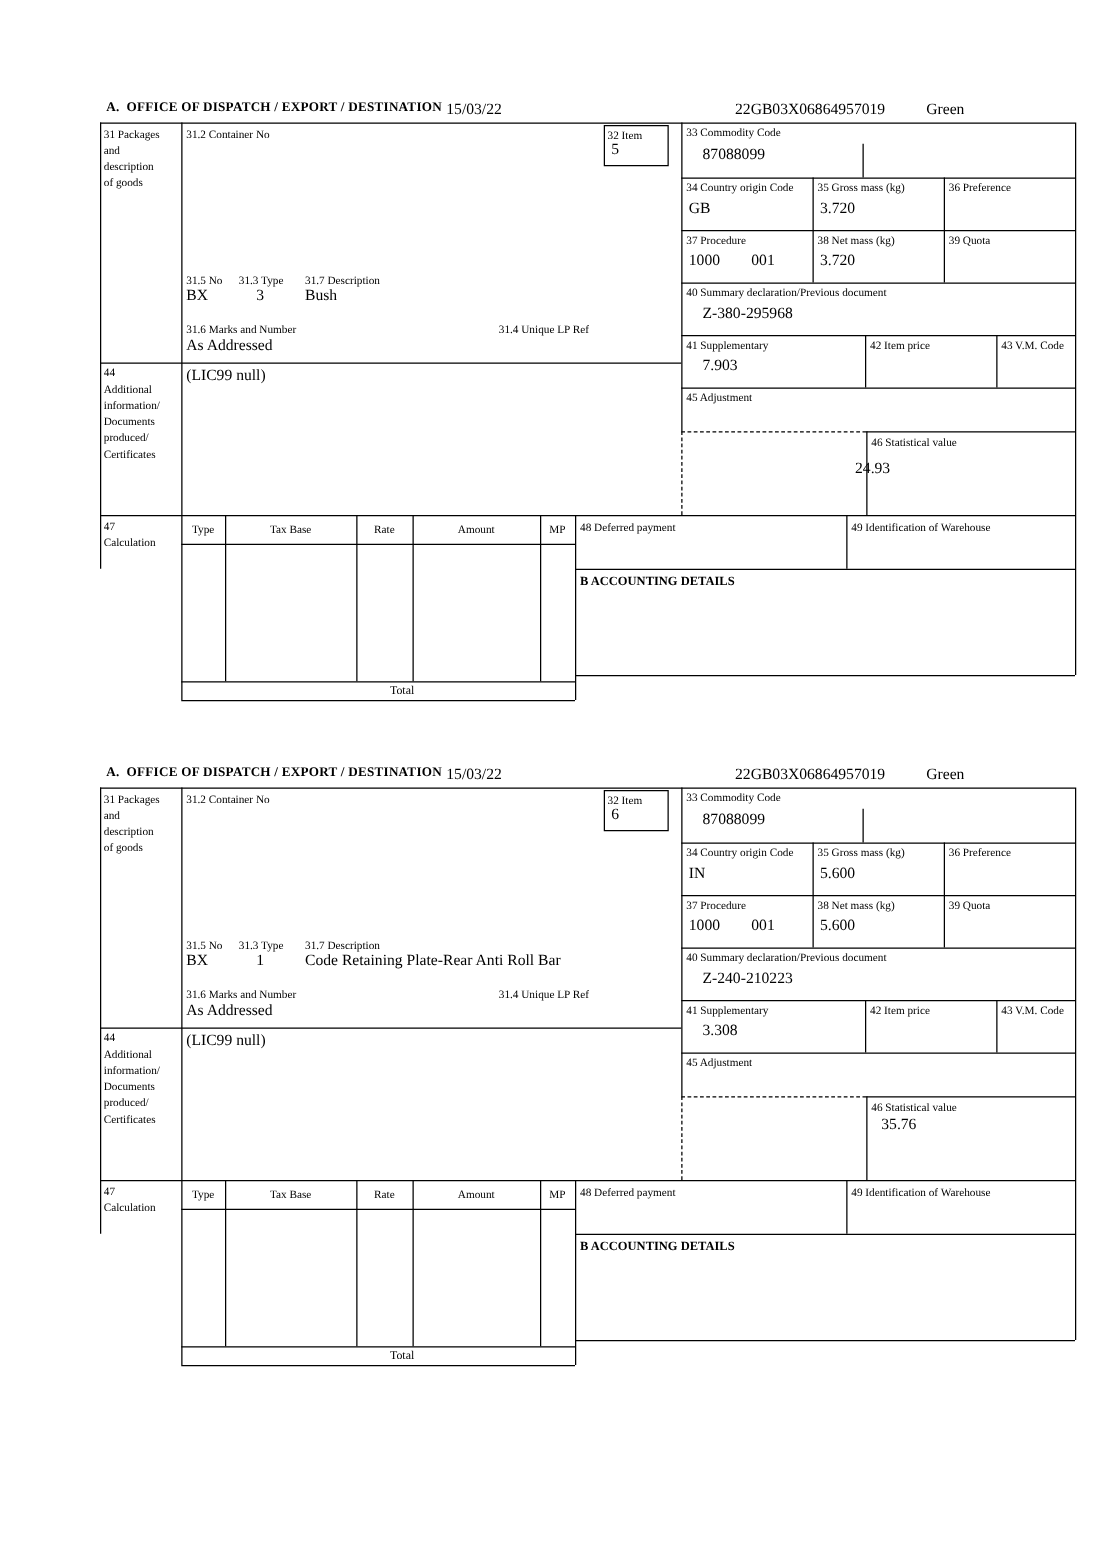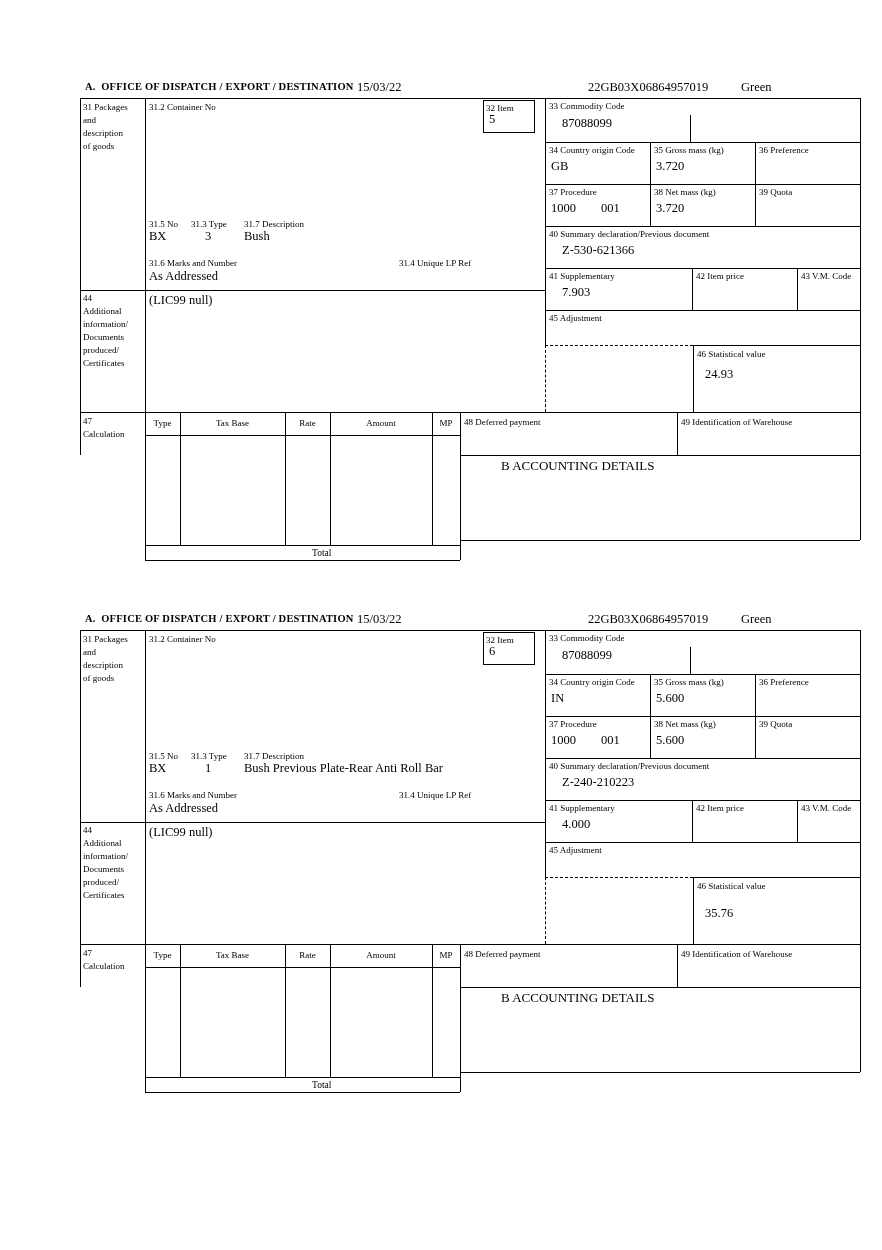--- a/index.html
+++ b/index.html
@@ -17,21 +17,21 @@
   .hl { position:absolute; height:0; border-top:1px solid #000; }
   .vl { position:absolute; width:0;  border-left:1px solid #000; }
   .hl.dash { border-top:1px dashed #000; }
   .vl.dash { border-left:1px dashed #000; }
   .box { position:absolute; border:1px solid #000; }
   .lbl { position:absolute; font-size:9px; line-height:13px; white-space:pre-line; }
   .val { position:absolute; font-size:12.5px; line-height:14px; white-space:pre; }
   .hdr { position:absolute; font-size:10.5px; font-weight:bold; letter-spacing:.2px; white-space:pre; }
   .hval { position:absolute; font-size:12.5px; white-space:pre; }
   .ctr { text-align:center; }
-  .b { font-weight:normal; font-size:13px;margin-left:37px; }
+  .b { font-weight:bold; font-size:10px; }
 </style>
 </head>
 <body>
 
   <section class="section sec0">
 
     <div class="hdr" style="left:85px;top:1px">A.  OFFICE OF DISPATCH / EXPORT / DESTINATION</div>
     <div class="hval" style="left:357px;top:0">15/03/22</div>
     <div class="hval" style="left:588px;top:0">22GB03X06864957019</div>
     <div class="hval" style="left:741px;top:0">Green</div>
@@ -112,28 +112,28 @@
     <div class="lbl b" style="left:464px;top:379px">B ACCOUNTING DETAILS</div>
     <div class="lbl" style="left:312px;top:467px;font-size:9.5px">Total</div>
 
     <div class="val" style="left:489px;top:32px">5</div>
     <div class="val" style="left:562px;top:36px">87088099</div>
     <div class="val" style="left:551px;top:79px">GB</div>
     <div class="val" style="left:656px;top:79px">3.720</div>
     <div class="val" style="left:551px;top:121px">1000</div>
     <div class="val" style="left:601px;top:121px">001</div>
     <div class="val" style="left:656px;top:121px">3.720</div>
-    <div class="val" style="left:562px;top:163px">Z-530-621366</div>
+    <div class="val" style="left:562px;top:163px">Z-380-295968</div>
     <div class="val" style="left:149px;top:149px">BX</div>
     <div class="val" style="left:205px;top:149px">3</div>
     <div class="val" style="left:244px;top:149px">Bush</div>
     <div class="val" style="left:149px;top:189px">As Addressed</div>
     <div class="val" style="left:149px;top:213px">(LIC99 null)</div>
     <div class="val" style="left:562px;top:205px">7.903</div>
-    <div class="val" style="left:705px;top:287px">24.93</div>
+    <div class="val" style="left:684px;top:287px">24.93</div>
 
   </section>
 
   <section class="section sec1">
 
     <div class="hdr" style="left:85px;top:1px">A.  OFFICE OF DISPATCH / EXPORT / DESTINATION</div>
     <div class="hval" style="left:357px;top:0">15/03/22</div>
     <div class="hval" style="left:588px;top:0">22GB03X06864957019</div>
     <div class="hval" style="left:741px;top:0">Green</div>
 
@@ -216,19 +216,19 @@
     <div class="val" style="left:489px;top:32px">6</div>
     <div class="val" style="left:562px;top:36px">87088099</div>
     <div class="val" style="left:551px;top:79px">IN</div>
     <div class="val" style="left:656px;top:79px">5.600</div>
     <div class="val" style="left:551px;top:121px">1000</div>
     <div class="val" style="left:601px;top:121px">001</div>
     <div class="val" style="left:656px;top:121px">5.600</div>
     <div class="val" style="left:562px;top:163px">Z-240-210223</div>
     <div class="val" style="left:149px;top:149px">BX</div>
     <div class="val" style="left:205px;top:149px">1</div>
-    <div class="val" style="left:244px;top:149px">Bush Previous Plate-Rear Anti Roll Bar</div>
+    <div class="val" style="left:244px;top:149px">Code Retaining Plate-Rear Anti Roll Bar</div>
     <div class="val" style="left:149px;top:189px">As Addressed</div>
     <div class="val" style="left:149px;top:213px">(LIC99 null)</div>
-    <div class="val" style="left:562px;top:205px">4.000</div>
-    <div class="val" style="left:705px;top:294px">35.76</div>
+    <div class="val" style="left:562px;top:205px">3.308</div>
+    <div class="val" style="left:705px;top:280px">35.76</div>
 
   </section>
 
 </body></html>

